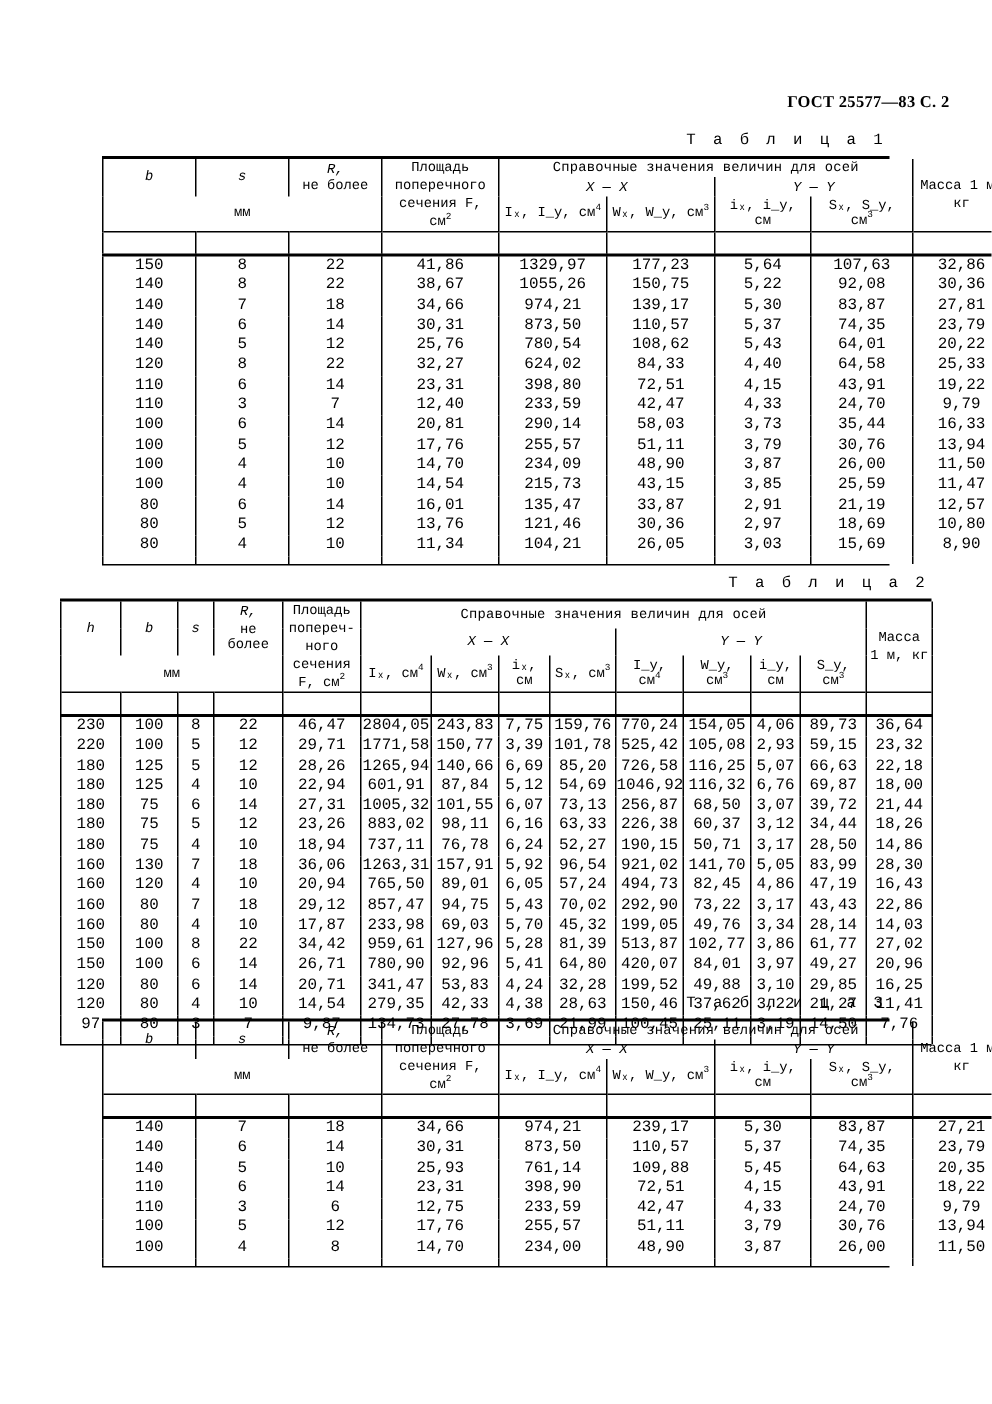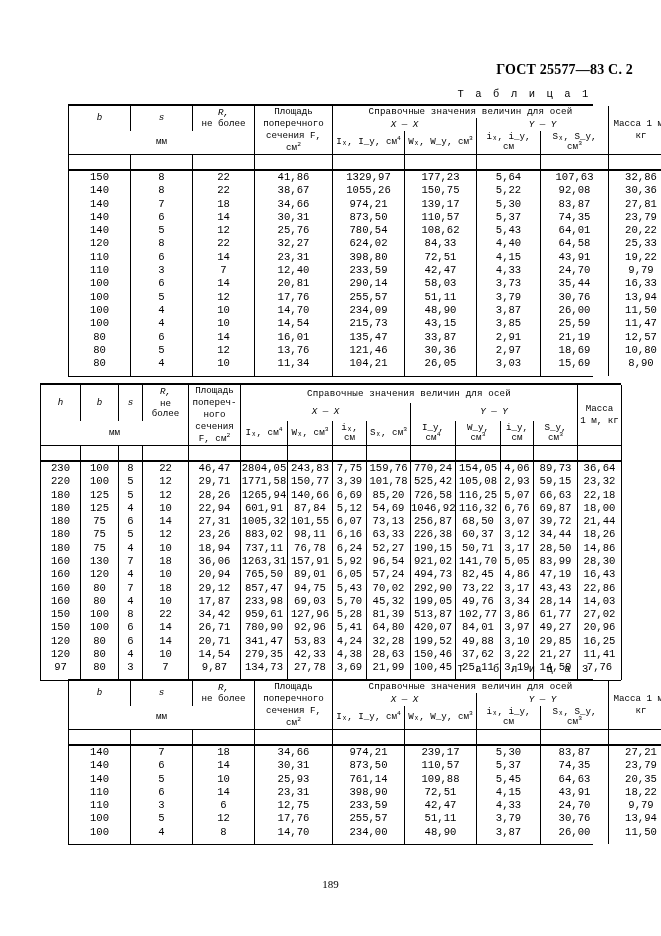--- a/index.html
+++ b/index.html
@@ -20,21 +20,21 @@
     width: 661px;
     height: 936px;
     box-sizing: border-box;
   }
 
   
   .running-head {
     position: absolute;
     top: 62px;
     right: 28px;
-    font-size: 14px;
+    font-size: 11px;
     font-weight: bold;
     letter-spacing: 0.2px;
     font-family: Liberation Serif, serif;
   }
 
   
   .tbl-caption {
     text-align: right;
     font-size: 10.5px;
     letter-spacing: 2.6px;
@@ -376,20 +376,21 @@
             <td style="height: 5px;"></td>
             <td style="height: 5px;"></td>
             <td class="edge-r" style="height: 5px;"></td>
           </tr>
         </tbody>
     </table>
     <div class="tbl-bottom-rule"></div>
   </div>
 
   <div class="tbl-wrap" style="left:40px; top:383px; width:581px;">
+    <div class="tbl-caption">Т а б л и ц а 2</div>
     <div class="tbl-frame-top"></div>
     <table class="gost">
       <colgroup>
         <col style="width:40px">
           <col style="width:38px">
           <col style="width:24px">
           <col style="width:46px">
         <col style="width:52px">
         <col style="width:47px">
           <col style="width:45px">
@@ -928,15 +929,14 @@
             <td style="height: 5px;"></td>
             <td style="height: 5px;"></td>
             <td style="height: 5px;"></td>
             <td class="edge-r" style="height: 5px;"></td>
           </tr>
         </tbody>
     </table>
     <div class="tbl-bottom-rule"></div>
   </div>
 
-  <div class="folio">189</div>
 
 </div>
 
 </body></html>

